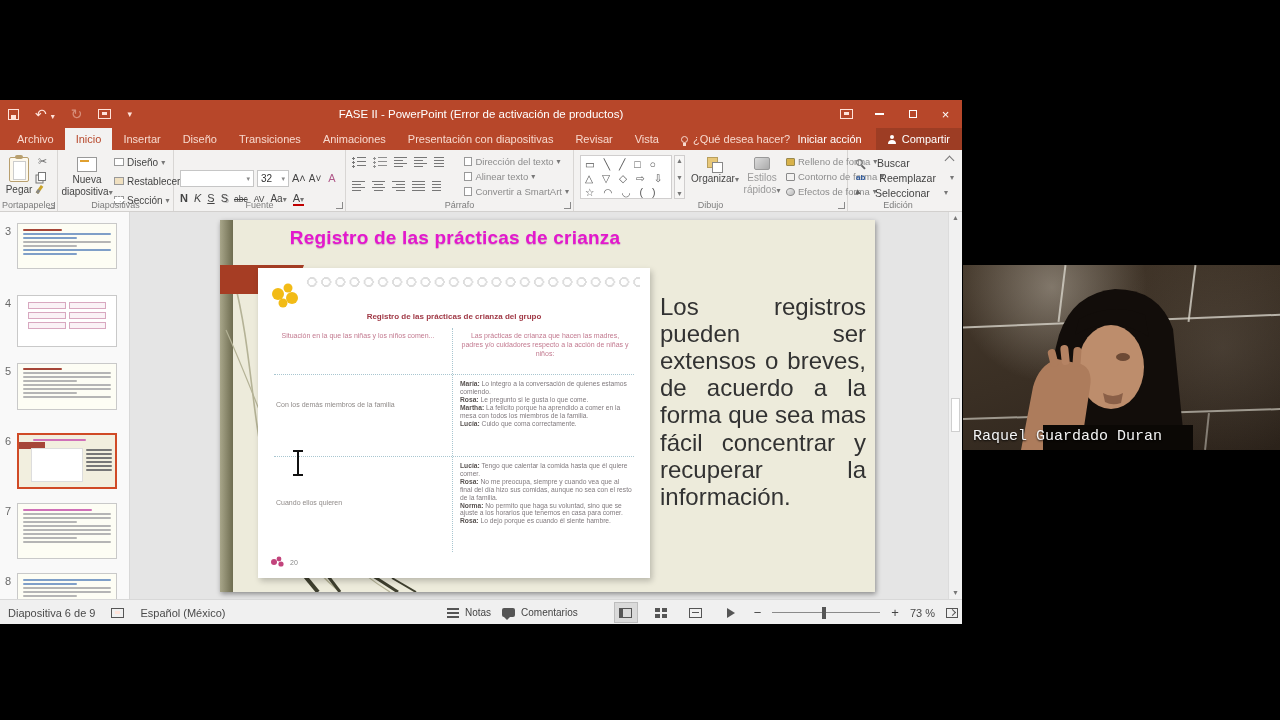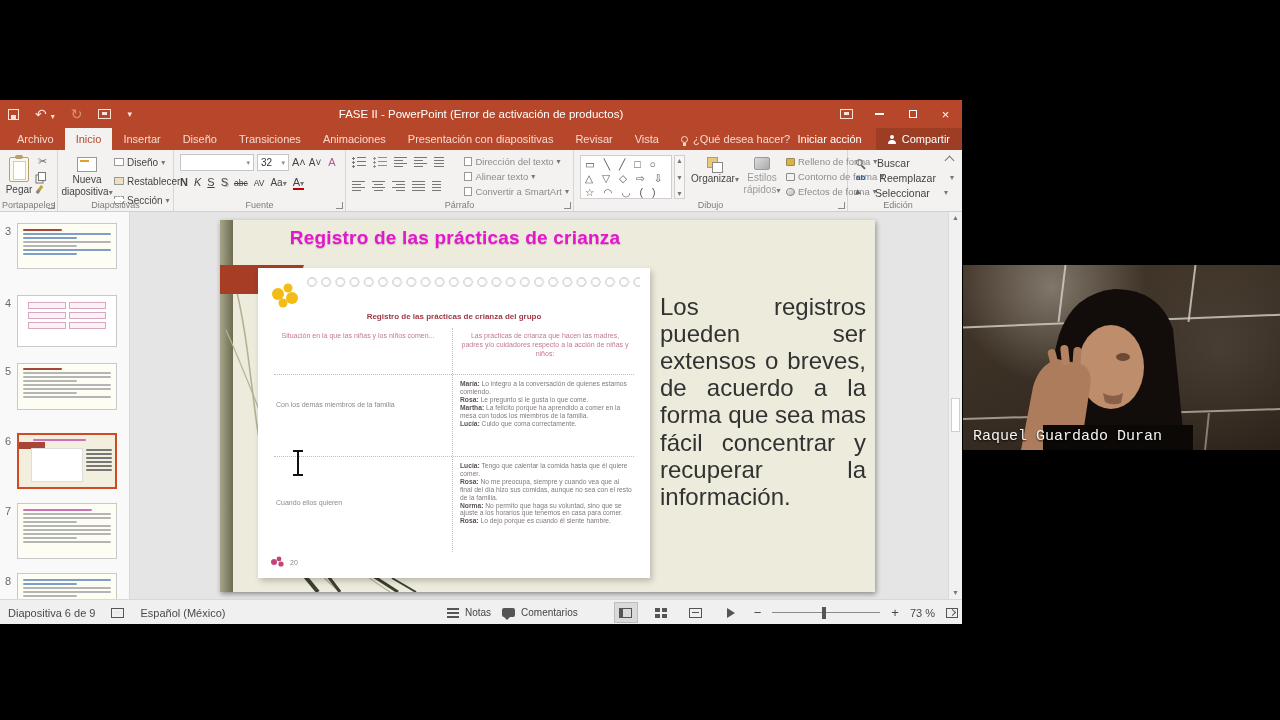--- a/index.html
+++ b/index.html
@@ -65,21 +65,21 @@
   .i-brush { width:3px; height:9px; background:#c9a227; transform:rotate(35deg); border-bottom:4px solid #888; }
 
   
   .g-diapo { width:116px; }
   .i-newslide { width:20px; height:15px; background:#fff; border:1.2px solid #999; position:relative; }
   .i-newslide::after { content:""; position:absolute; left:2px; top:2px; width:9px; height:2px; background:#e0a030; }
   .diapo-side { position:absolute; left:56px; top:4px; display:flex; flex-direction:column; gap:3px; }
   .mini-ic { width:10px; height:8px; border:1px solid #999; background:#fff; display:inline-block; }
 
   
-  .g-fuente { width:172px; padding:4px 4px 0 6px; }
+  .g-fuente { width:172px; padding:20px 4px 0 6px; }
   .combo { height:17px; background:#fff; border:1px solid #c6c6c6; font-size:10px; color:#333;
            display:inline-flex; align-items:center; justify-content:space-between; padding:0 3px; }
   .f-row1 { display:flex; gap:3px; align-items:center; }
   .f-row2 { display:flex; gap:6px; align-items:baseline; margin-top:5px; font-size:11px; color:#444; }
   .fx { line-height:1; }
 
   
   .g-parra { width:228px; padding:10px 2px 0 6px; }
   .p-left { position:absolute; left:6px; top:4px; width:104px; }
   .p-icons { display:flex; gap:7px; align-items:center; height:16px; }

